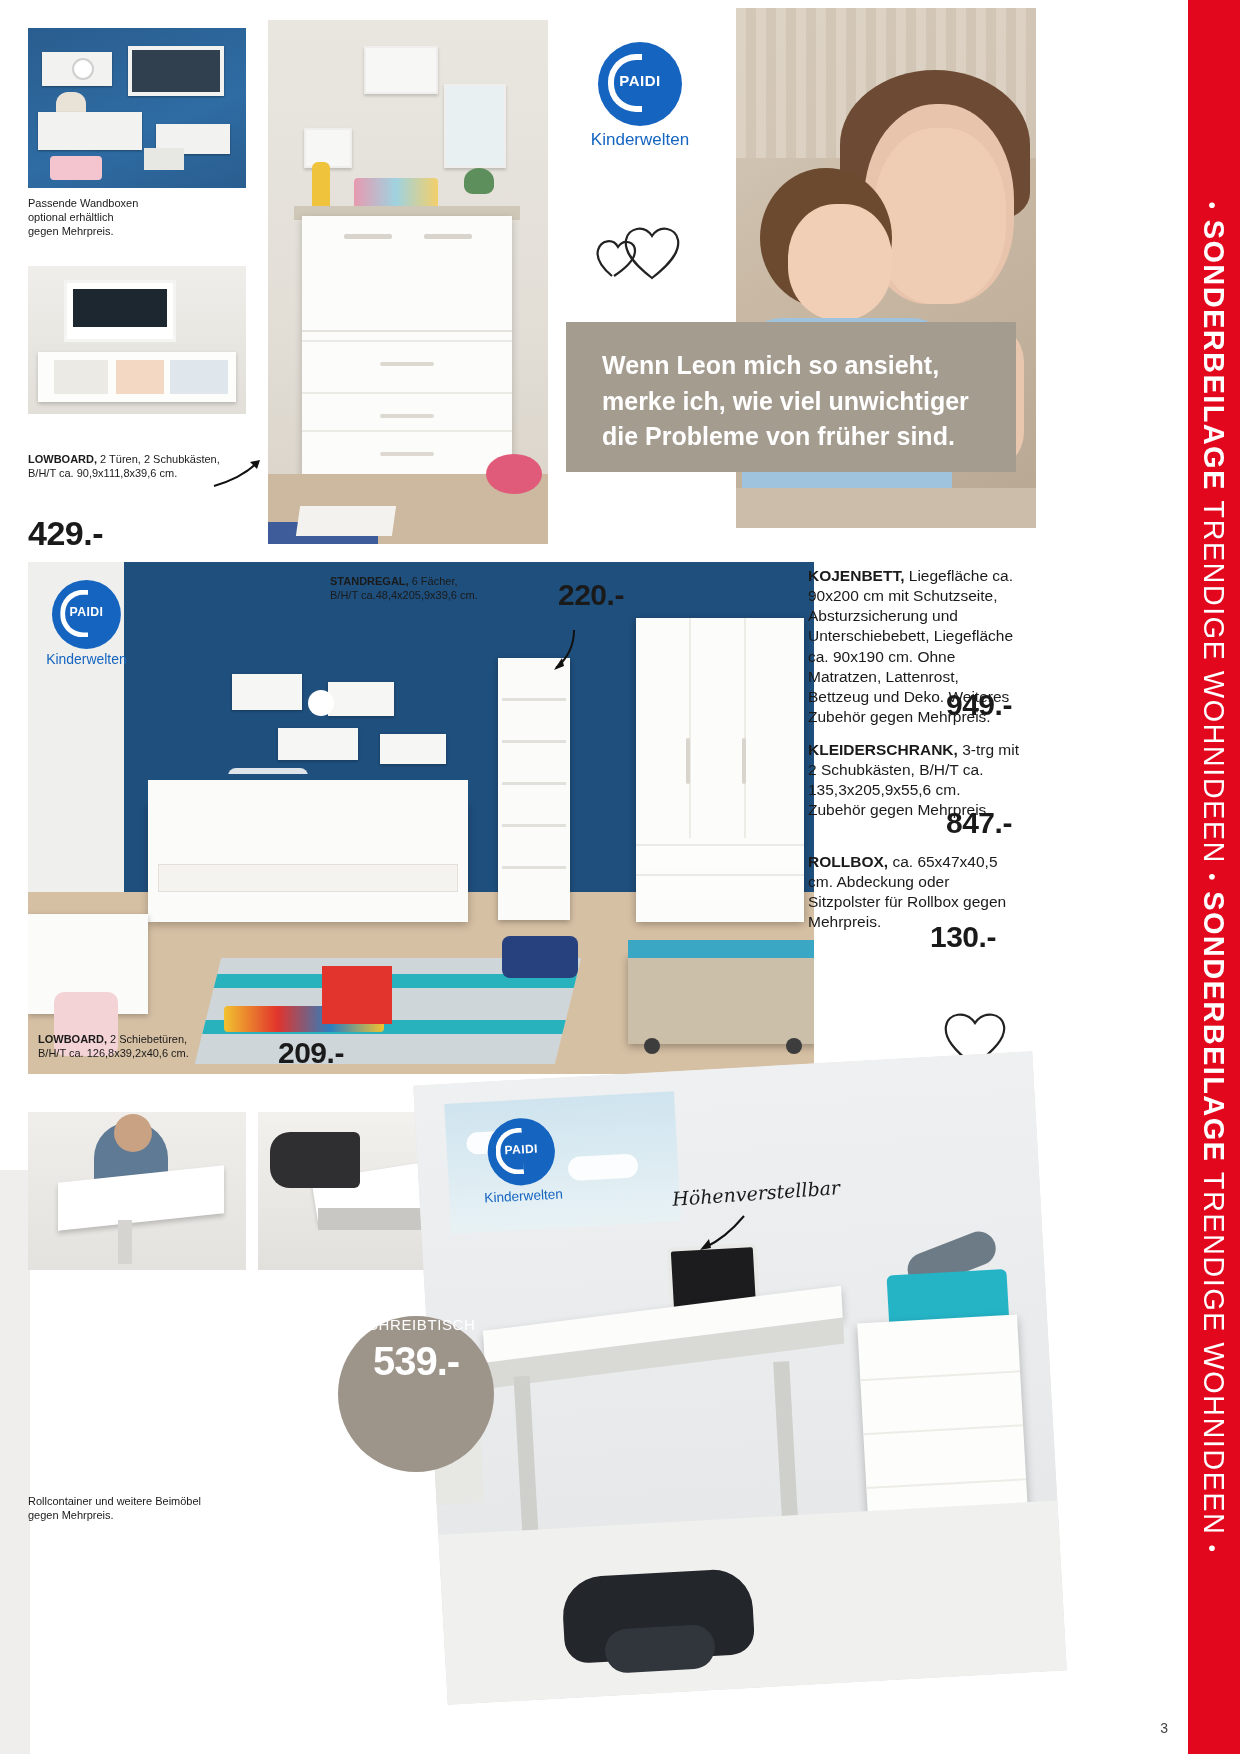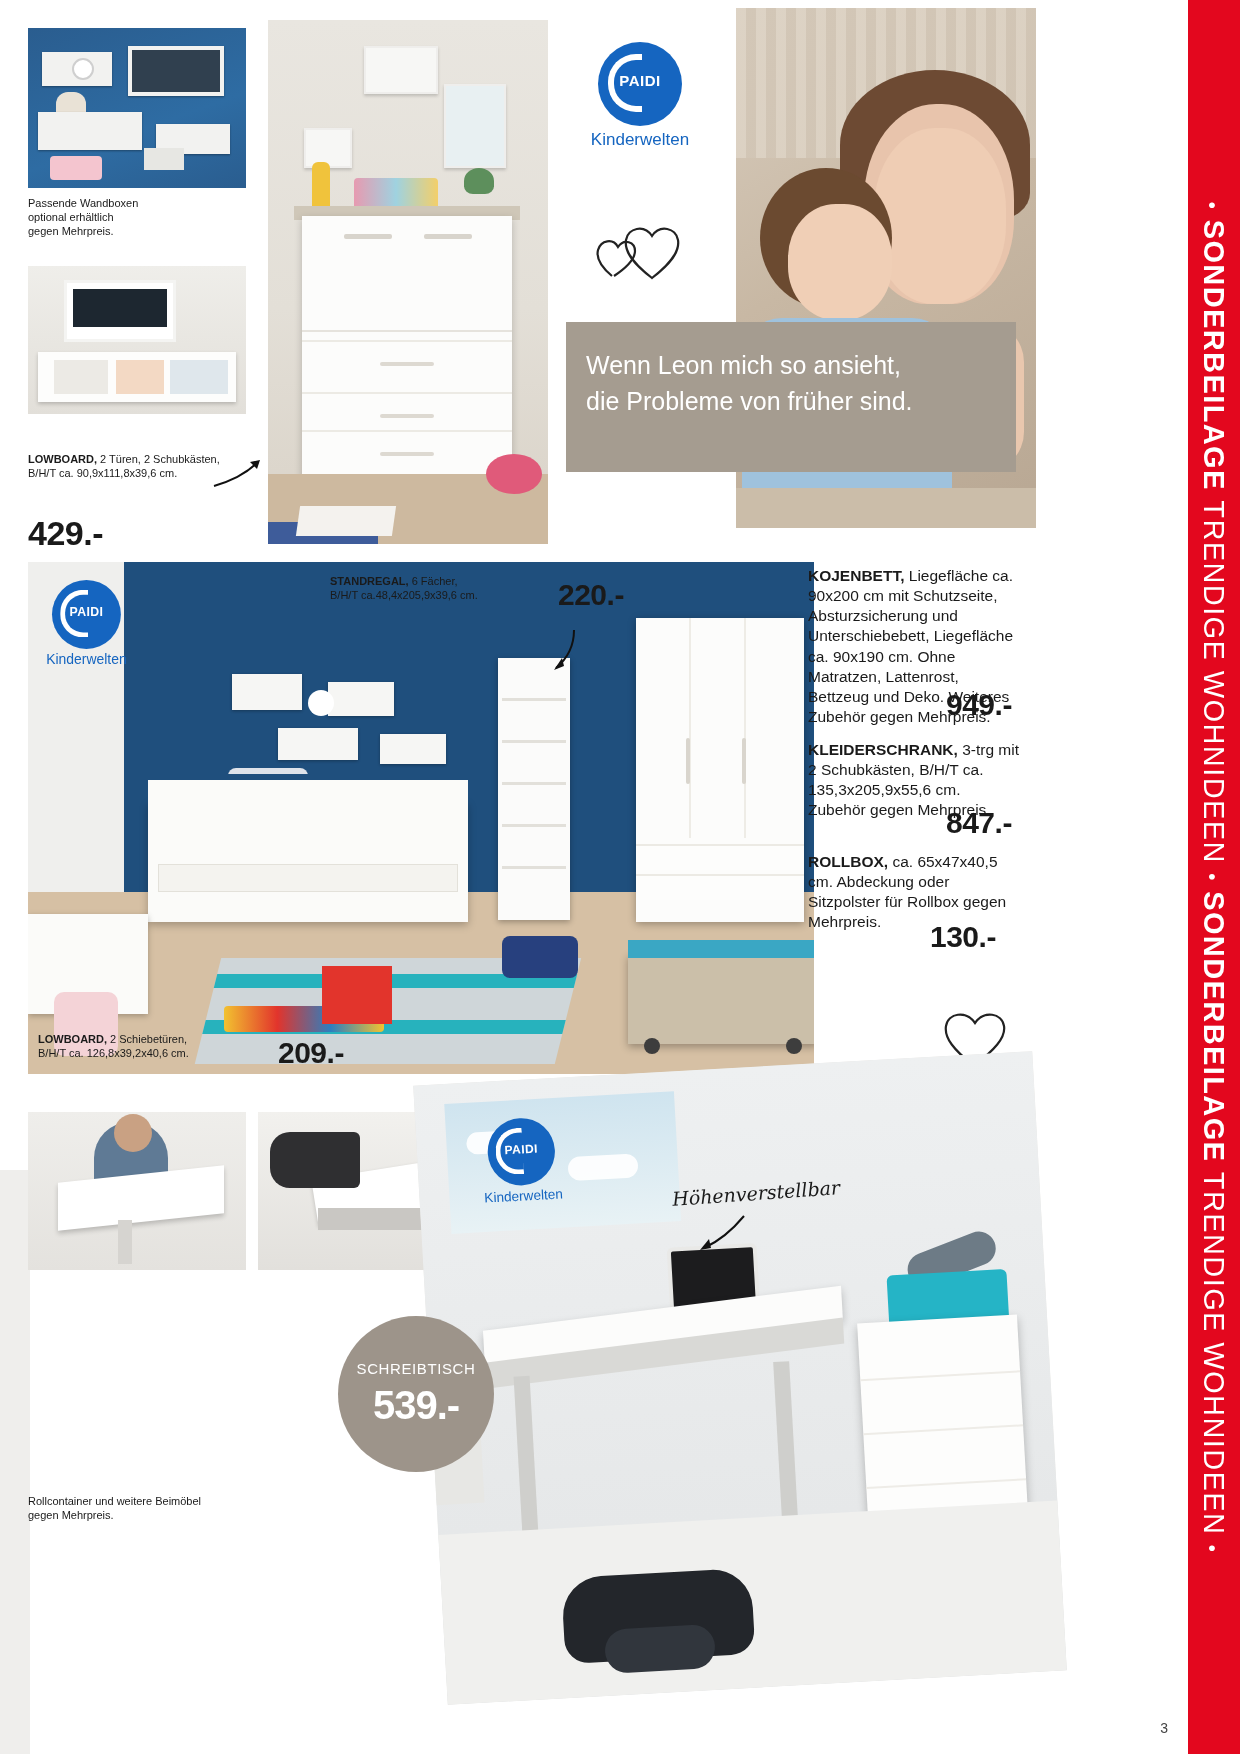--- a/index.html
+++ b/index.html
@@ -115,22 +115,22 @@
   #family .mom-face2{ position:absolute; right:30px; top:120px; width:132px; height:176px; background:#efcdb4; border-radius:46% 46% 45% 45%;}
   #family .child-head{ position:absolute; left:24px; top:160px; width:132px; height:140px; background:#6b4a30; border-radius:50%;}
   #family .child-face{ position:absolute; left:52px; top:196px; width:104px; height:116px; background:#f0cfb6; border-radius:46%;}
   #family .shirt{ position:absolute; left:6px; bottom:30px; width:210px; height:180px; background:#9fc2dd; border-radius:40px 40px 0 0;}
   #family .arm{ position:absolute; right:12px; bottom:56px; width:120px; height:150px; background:#e9c7ae; border-radius:40px;}
   #family .bottom{ position:absolute; left:0; bottom:0; width:300px; height:40px; background:#cbbda9;}
 
   
   #quote{
     position:absolute; left:566px; top:322px; width:450px; height:150px;
-    background:#a59c90; color:#fff; padding:26px 20px;
-    font-size:25px; line-height:1.42; font-weight:400;
+    background:#a59c90; color:#fff; padding:26px 36px;
+    font-size:25px; line-height:1.42; font-weight:700;
   }
 
   
   #room{ left:28px; top:562px; width:786px; height:512px; overflow:hidden; }
   #room .wall{ position:absolute; left:0; top:0; width:786px; height:330px; background:#1f4f7d; }
   #room .wall2{ position:absolute; left:0; top:0; width:96px; height:330px; background:#efefed; }
   #room .floor{ position:absolute; left:0; top:330px; width:786px; height:182px; background:#d6c0a4; }
   #room .shelfbox{ position:absolute; background:#f6f6f4; box-shadow:0 1px 3px rgba(0,0,0,.3); }
   #room .sb1{ left:204px; top:112px; width:70px; height:36px; }
   #room .sb2{ left:300px; top:120px; width:66px; height:34px; }
@@ -199,21 +199,21 @@
   #deskroom .roll{ position:absolute; right:46px; top:186px; width:92px; height:34px; background:#6d7b86; border-radius:18px; transform:rotate(-18deg);}
   #deskroom .floor{ position:absolute; left:0; bottom:0; width:620px; height:170px; background:#f0f0ee; }
   #deskroom .backpack{ position:absolute; left:120px; bottom:34px; width:190px; height:86px; background:#23262b; border-radius:40px 40px 24px 24px;}
   #deskroom .bp2{ position:absolute; left:160px; bottom:22px; width:110px; height:44px; background:#31363d; border-radius:24px;}
   #deskroom .chairpart{ position:absolute; left:0; top:300px; width:48px; height:120px; background:#e7e7e4;}
 
   
   #badge{
     position:absolute; left:338px; top:1316px; width:156px; height:156px;
     border-radius:50%; background:#9d948a; color:#fff;
-    display:flex; flex-direction:column; align-items:center; justify-content:center;
+    display:flex; flex-direction:column; align-items:center; 
   }
   #badge .t{ font-size:15px; letter-spacing:.6px; margin-bottom:6px; }
   #badge .p{ font-size:40px; font-weight:700; letter-spacing:-1px; }
 
   
   #greypanel{
     position:absolute; left:0; top:1170px; width:30px; height:584px; background:#efeeec;
   }
 
   .pagenum{ position:absolute; right:72px; bottom:18px; font-size:14px; color:#444; }
@@ -325,20 +325,21 @@
     <div class="mom-face2"></div>
     <div class="arm"></div>
     <div class="child-head"></div>
     <div class="child-face"></div>
     <div class="shirt"></div>
     <div class="bottom"></div>
   </div>
 
   <div id="quote">
     <div>Wenn Leon mich so ansieht,</div>
+    <div>merke ich, wie viel unwichtiger</div>
     <div>die Probleme von  früher sind.</div>
   </div>
 
   <div class="photo" id="room">
     <div class="wall"></div>
     <div class="wall2"></div>
     <div class="floor"></div>
     <div class="shelfbox sb1"></div>
     <div class="shelfbox sb2"></div>
     <div class="shelfbox sb3"></div>

